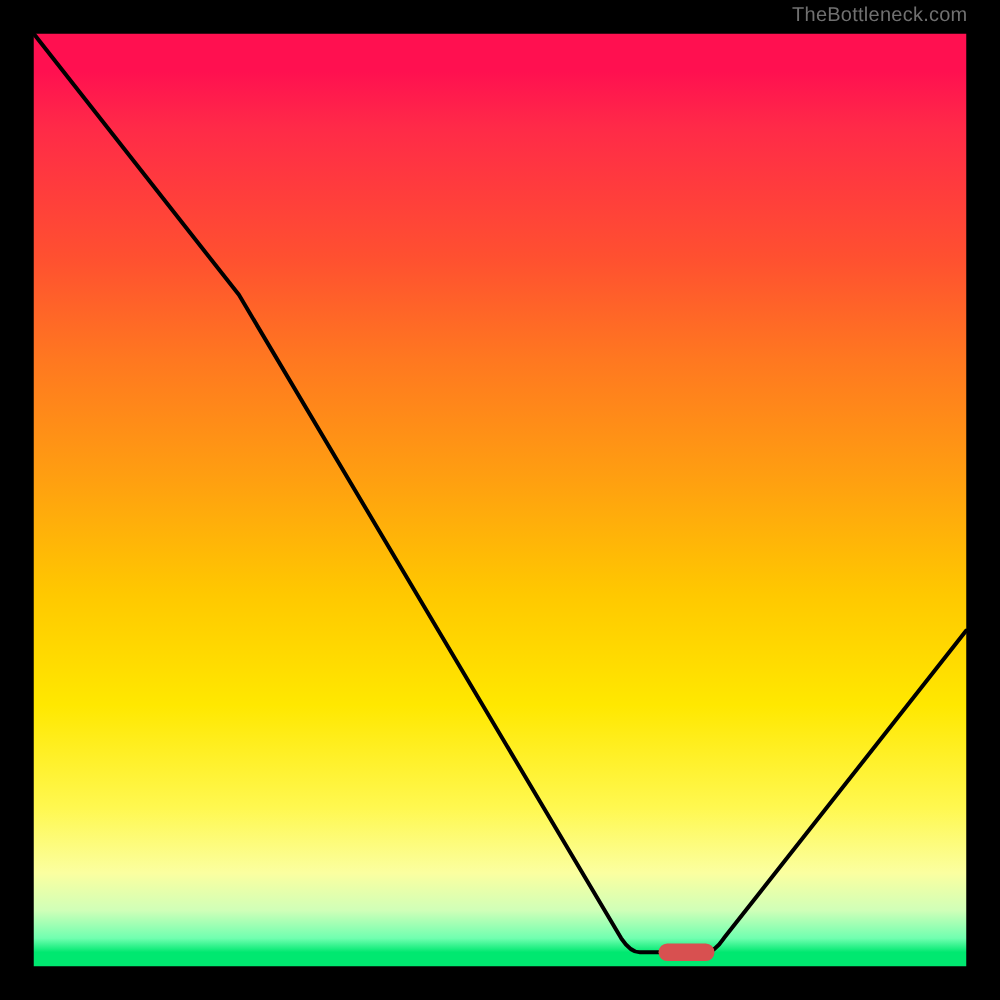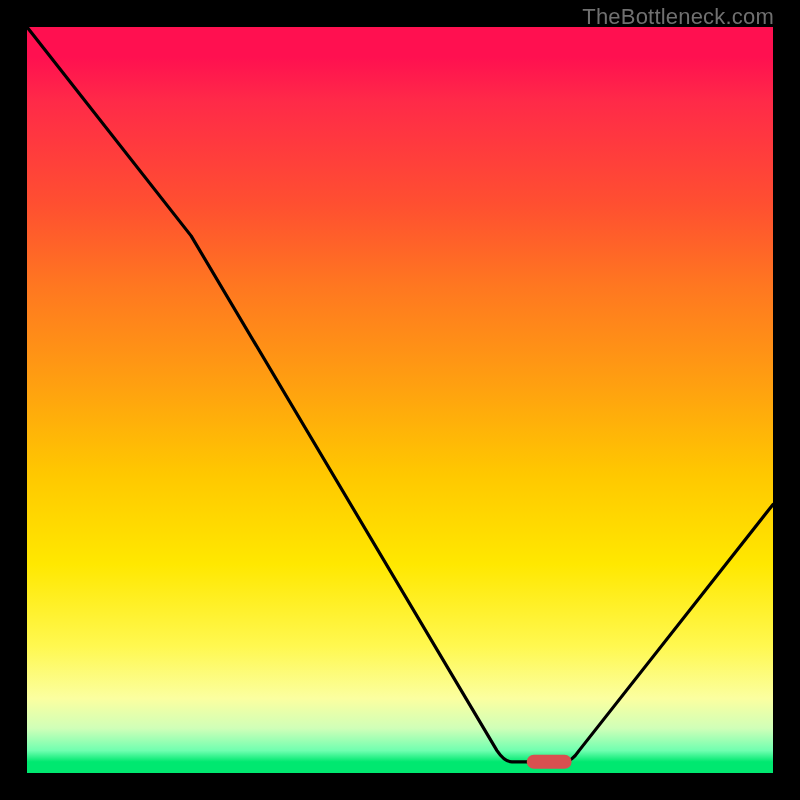--- a/index.html
+++ b/index.html
@@ -36,21 +36,21 @@
       #70ffb0 97%,
       #00e870 98.5%,
       #00e870 100%
     );
   }
   .watermark {
     position: absolute;
     top: 4px;
     right: 26px;
     color: #707070;
-    font-size: 22px;
+    font-size: 16px;
     font-weight: 500;
     letter-spacing: 0.2px;
   }
   svg.curve {
     position: absolute;
     inset: 0;
     width: 100%;
     height: 100%;
     overflow: visible;
   }

